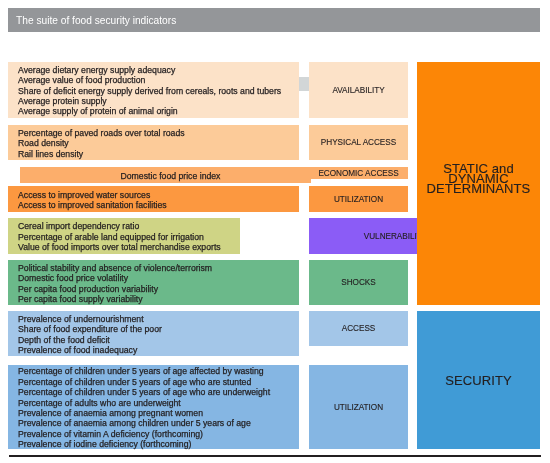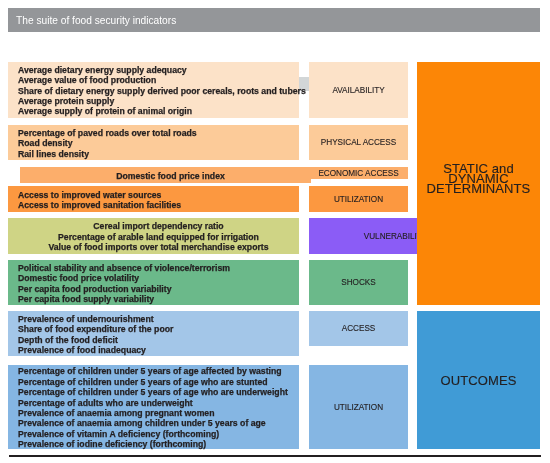--- a/index.html
+++ b/index.html
@@ -6,21 +6,21 @@
   body{width:550px;height:463px;background:#ffffff;font-family:"Liberation Sans",sans-serif;overflow:hidden;}
   #page{position:relative;width:550px;height:463px;background:#fff;}
   .title-bar{position:absolute;left:8px;top:8px;width:532px;height:24px;background:#949699;
     display:flex;align-items:center;}
   .title-bar span{color:#fff;font-size:10.2px;margin-left:8px;letter-spacing:0px;}
   .hdr{position:absolute;height:14px;background:#d2d6d7;display:flex;align-items:center;justify-content:center;margin-top:36px;}
   .hdr.left{justify-content:flex-start;padding-left:10px;}
   .hdr span{font-size:8.4px;font-weight:bold;color:#231f20;letter-spacing:-0.13px;}
   .block{position:absolute;}
   .ind{padding-left:10px;display:flex;flex-direction:column;justify-content:center;box-sizing:border-box;overflow:visible;}
-  .ind-inner{position:relative;top:1px;font-weight:bold;}
+  .ind-inner{position:relative;top:1px;}
   .ind div{font-size:8.7px;color:#231f20;line-height:10.4px;white-space:nowrap;-webkit-text-stroke:0.25px #231f20;}
   .dim{display:flex;align-items:center;justify-content:center;}
   .dim span{font-size:8.2px;color:#231f20;letter-spacing:-0.02px;-webkit-text-stroke:0.12px #231f20;}
   .det{display:flex;align-items:center;justify-content:center;text-align:center;}
   .det span{font-size:13px;color:#231f20;letter-spacing:.1px;line-height:10.2px;position:relative;-webkit-text-stroke:0.14px #231f20;}
   .rule{position:absolute;left:8.5px;top:455.4px;width:532.5px;height:1.4px;background:#231f20;}
 </style>
 </head>
 <body>
 
@@ -38,21 +38,21 @@
   </div>
   <div class="hdr" style="left:417px;top:41px;width:123px;height:14px;">
     <span></span>
   </div>
 
   <div id="rows">
       <div class="block ind" style="left: 8px; top: 62px; width: 291px; height: 55.5px; background: rgb(252, 226, 200);">
         <div class="ind-inner">
           <div>Average dietary energy supply adequacy</div>
           <div>Average value of food production</div>
-          <div>Share of dietary energy supply derived poor cereals, roots and tubers</div>
+          <div>Share of deficit energy supply derived from cereals, roots and tubers</div>
           <div>Average protein supply</div>
           <div>Average supply of protein of animal origin</div>
         </div>
       </div>
       <div class="block dim" style="left: 309px; top: 62px; width: 99px; height: 56px; background: rgb(252, 226, 200);">
         <span>AVAILABILITY</span>
       </div>
       <div class="block ind" style="left: 8px; top: 125px; width: 291px; height: 35px; background: rgb(252, 203, 153);">
         <div class="ind-inner">
           <div>Percentage of paved roads over total roads</div>
@@ -73,21 +73,21 @@
       </div>
       <div class="block ind" style="left: 8px; top: 186px; width: 291px; height: 26px; background: rgb(252, 152, 64);">
         <div class="ind-inner">
           <div>Access to improved water sources</div>
           <div>Access to improved sanitation facilities</div>
         </div>
       </div>
       <div class="block dim" style="left: 309px; top: 186px; width: 99px; height: 26px; background: rgb(252, 152, 64);">
         <span>UTILIZATION</span>
       </div>
-      <div class="block ind" style="left: 8px; top: 218px; width: 291px; height: 36px; background: rgb(207, 212, 133); text-align: center;">
+      <div class="block ind" style="left: 8px; top: 218px; width: 232px; height: 36px; background: rgb(207, 212, 133);">
         <div class="ind-inner">
           <div>Cereal import dependency ratio</div>
           <div>Percentage of arable land equipped for irrigation</div>
           <div>Value of food imports over total merchandise exports</div>
         </div>
       </div>
       <div class="block dim" style="left: 309px; top: 218px; width: 99px; height: 36px; background: #8b5cf6; padding-left: 37px;">
         <span>VULNERABILITY</span>
       </div>
       <div class="block ind" style="left: 8px; top: 260px; width: 291px; height: 45px; background: rgb(107, 185, 138);">
@@ -126,18 +126,18 @@
       </div>
       <div class="block dim" style="left: 309px; top: 365px; width: 99px; height: 84px; background: rgb(133, 182, 227);">
         <span>UTILIZATION</span>
       </div>
     </div>
   <div id="dets">
       <div class="block det" style="left: 417px; top: 62px; width: 123px; height: 243px; background: rgb(252, 134, 6);">
         <span style="top: -4.6px;">STATIC and<br>DYNAMIC DETERMINANTS</span>
       </div>
       <div class="block det" style="left: 417px; top: 311px; width: 123px; height: 138px; background: rgb(64, 155, 214);">
-        <span style="top: 0.8px;">OUTCOMES</span>
+        <span style="top: 0.8px;">SECURITY</span>
       </div>
     </div>
 
   <div class="rule"></div>
 </div>
 
 </body></html>

